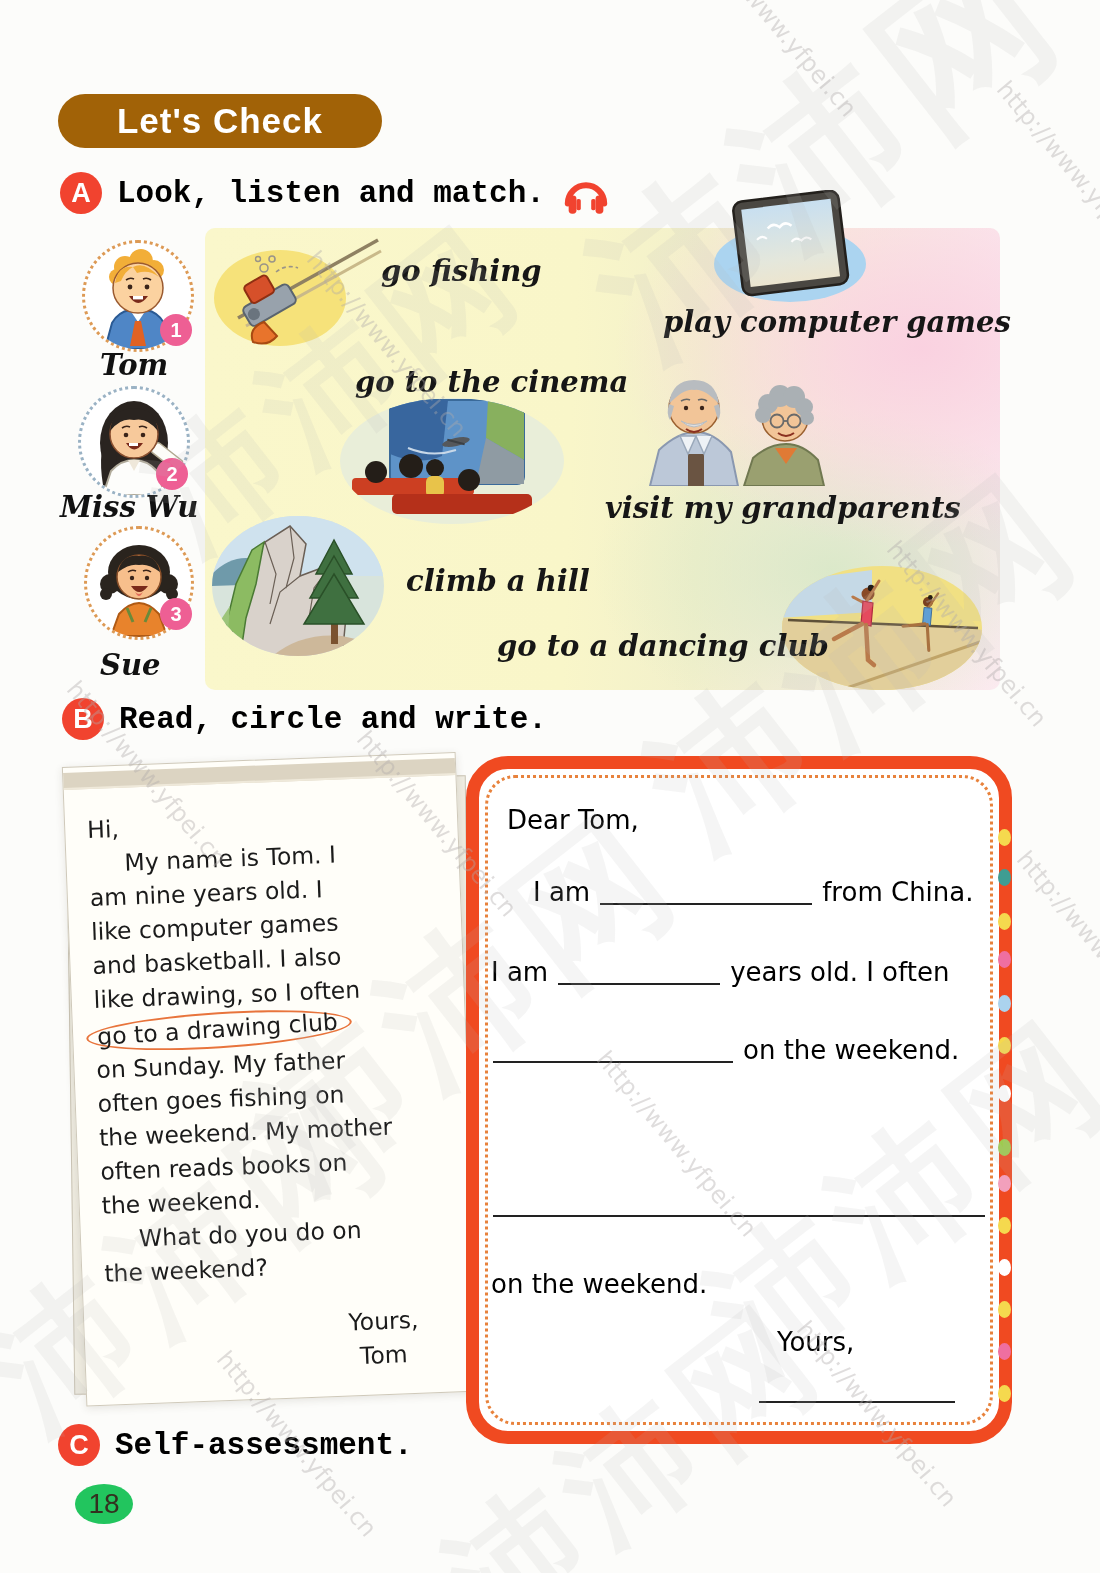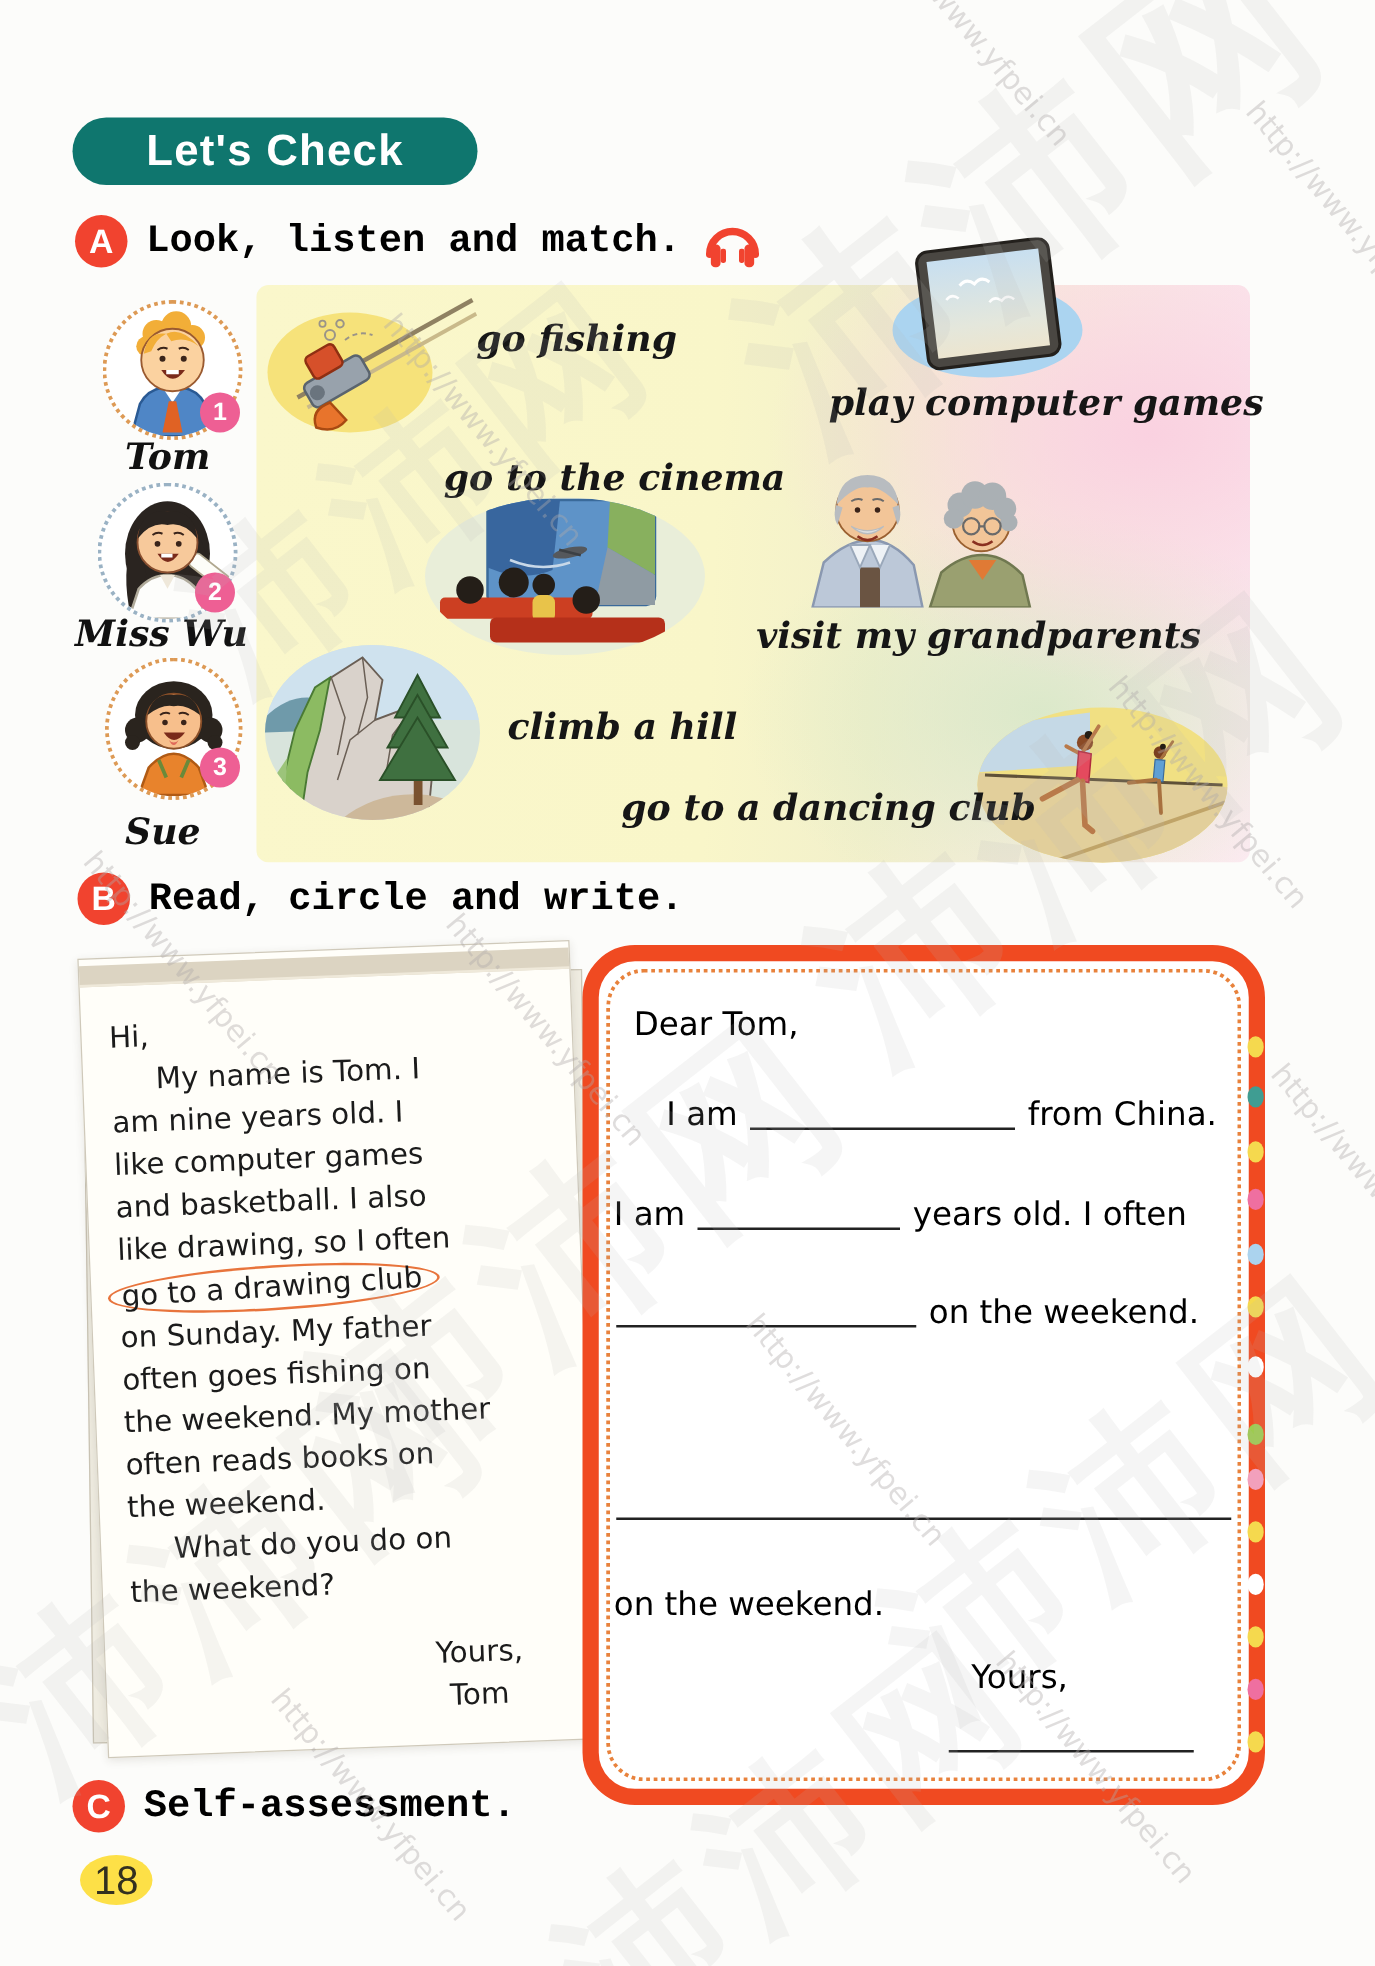--- a/index.html
+++ b/index.html
@@ -7,21 +7,21 @@
         overflow:hidden;font-family:"DejaVu Sans",sans-serif;color:#1b1b1b;}
 
   
   .wm-big{position:absolute;font-family:"DejaVu Sans",sans-serif;font-weight:bold;
           color:rgba(185,185,185,0.14);transform:rotate(-38deg);white-space:nowrap;
           letter-spacing:14px;pointer-events:none;z-index:40;}
   .wm-url{position:absolute;font-size:24px;color:rgba(175,170,170,0.40);
           transform:rotate(50deg);white-space:nowrap;pointer-events:none;z-index:40;}
 
   
-  .title-pill{position:absolute;left:58px;top:94px;width:324px;height:54px;background:#0f766e;
+  .title-pill{position:absolute;left:58px;top:94px;width:324px;height:54px;background:#a16207;
               border-radius:30px;display:flex;align-items:center;justify-content:center;
               color:#fff;font-family:"Liberation Sans",sans-serif;font-weight:bold;font-size:35px;
               letter-spacing:1px;z-index:5;}
   .sec-row{position:absolute;display:flex;align-items:center;gap:15px;z-index:5;}
   .sec-badge{width:42px;height:42px;border-radius:50%;background:#f1432f;color:#fff;
              display:flex;align-items:center;justify-content:center;
              font-family:"Liberation Sans",sans-serif;font-weight:bold;font-size:27px;}
   .sec-title{color:#000000;font-family:Liberation Mono, monospace;font-weight:bold;font-size:31px;
              white-space:nowrap;}
   .row-a{left:60px;top:170px;} .row-b{left:62px;top:698px;} .row-c{left:58px;top:1424px;}
@@ -82,23 +82,23 @@
   .lt{position:absolute;font-size:26px;color:#000000;white-space:nowrap;}
   .blank{display:inline-block;border-bottom:2.5px solid #222;height:24px;vertical-align:-4px;
          margin:0 10px;}
   .lt1{left:54px;top:108px;} .lt0{left:28px;top:36px;}
   .lt2{left:12px;top:188px;} .lt3{left:14px;top:266px;}
   .lt4{left:12px;top:342px;} .lt5{left:14px;top:420px;}
   .lt6{left:12px;top:500px;} .lt7{left:298px;top:558px;}
   .lt8{left:280px;top:606px;}
 
   
-  .page-num{position:absolute;left:64px;top:1484px;width:58px;height:40px;border-radius:50%;
-            background:#fde047;display:flex;align-items:center;justify-content:center;
-            font-family:"Liberation Sans",sans-serif;font-size:32px;color:#33301f;z-index:5;}
+  .page-num{position:absolute;left:75px;top:1484px;width:58px;height:40px;border-radius:50%;
+            background:#22c55e;display:flex;align-items:center;justify-content:center;
+            font-family:"Liberation Sans",sans-serif;font-size:28px;color:#33301f;z-index:5;}
 </style>
 </head>
 <body>
 
 <div class="page">
 
   <div class="wm-big" style="left:560px;top:40px;font-size:165px;">沛沛网</div>
   <div class="wm-big" style="left:120px;top:300px;font-size:130px;">沛沛网</div>
   <div class="wm-big" style="left:620px;top:560px;font-size:150px;">沛沛网</div>
   <div class="wm-big" style="left:220px;top:900px;font-size:150px;">沛沛网</div>

